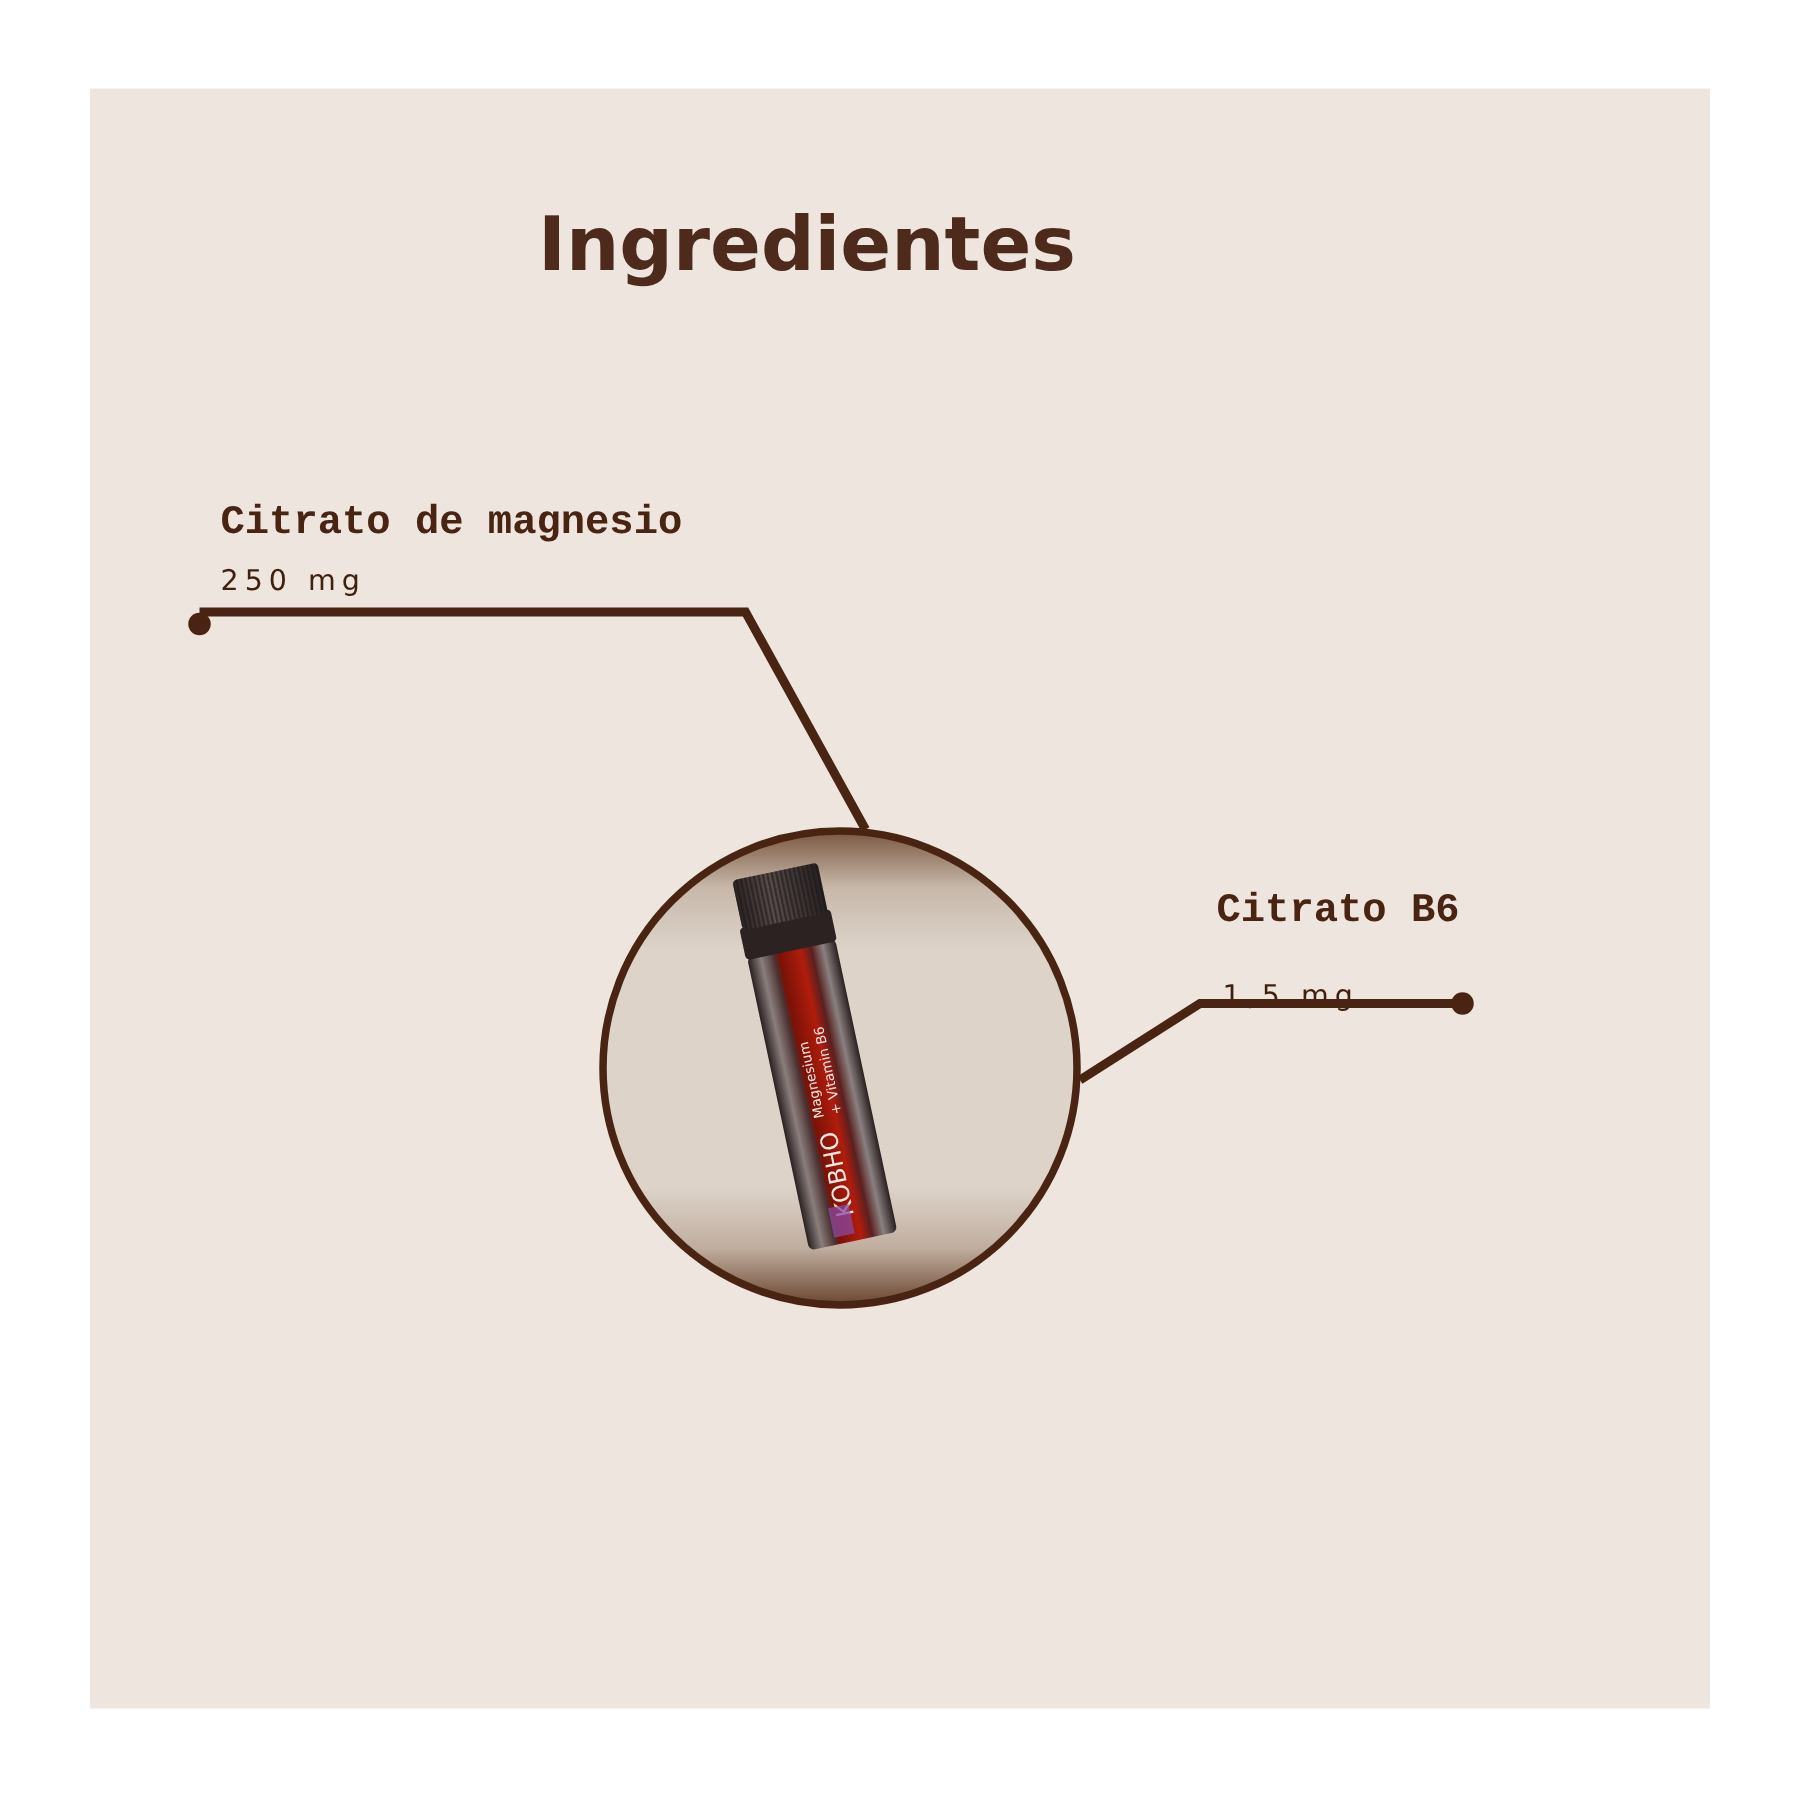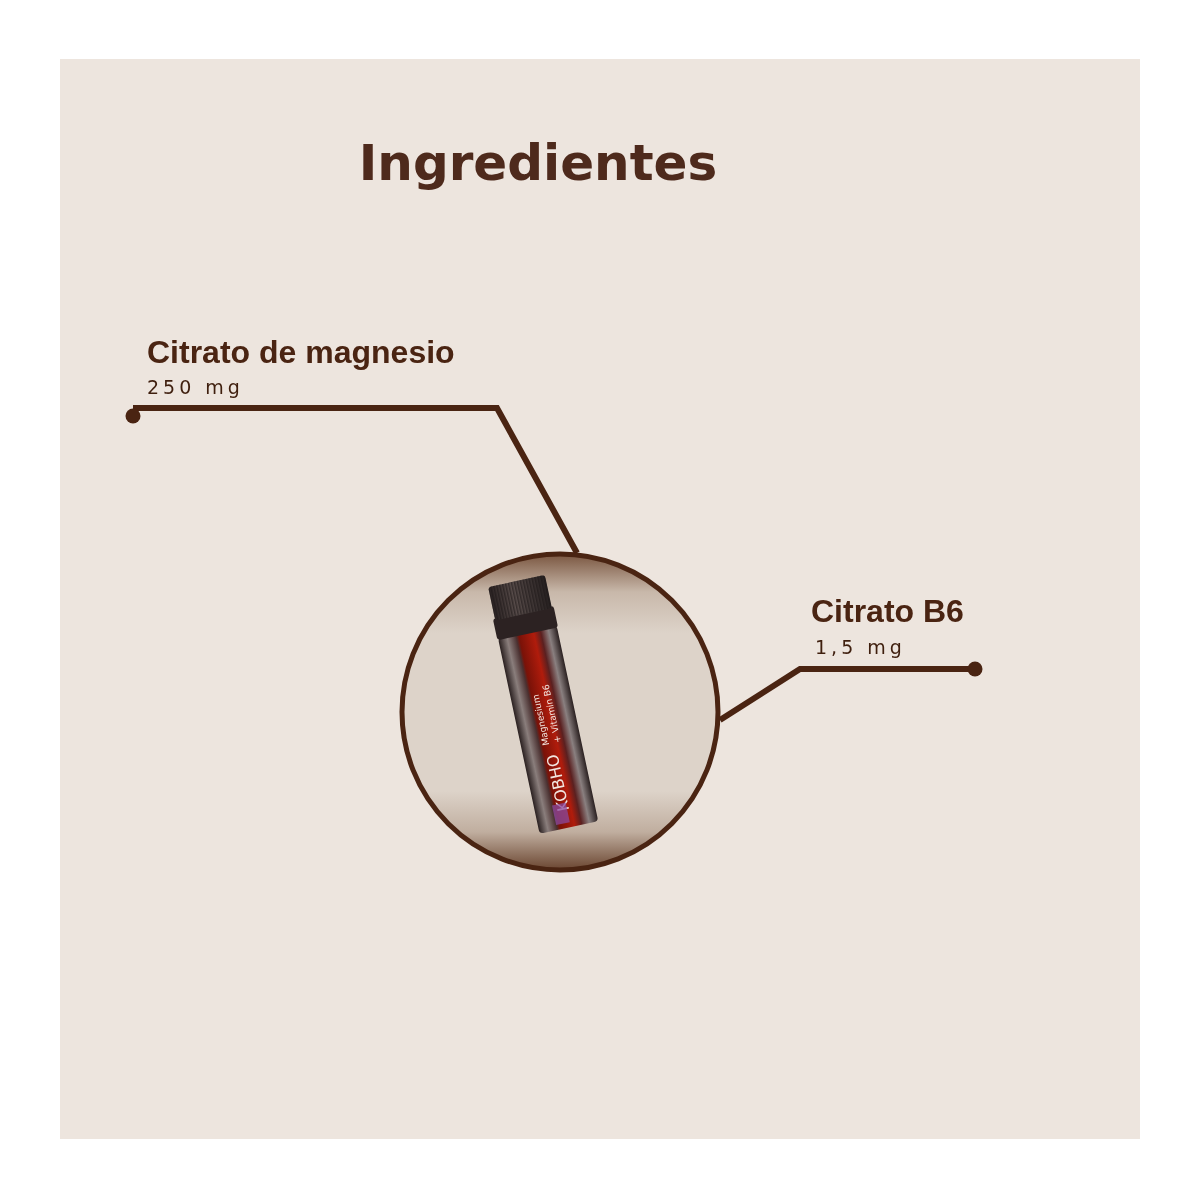--- a/index.html
+++ b/index.html
@@ -1,34 +1,34 @@
 <!DOCTYPE html>
 <html><head>
   <meta charset="utf-8">
   <style>
     html, body { margin: 0; padding: 0; background: #ffffff; }
     body { width: 1200px; height: 1200px; position: relative; overflow: hidden; font-family: "DejaVu Sans", sans-serif; }
     .panel { position: absolute; left: 60px; top: 59px; width: 1080px; height: 1080px; background: #ede5de; }
     .title { position: absolute; left: 0; top: 108px; width: 1076px; text-align: center; font-family: "DejaVu Sans", sans-serif; font-weight: bold; font-size: 50px; color: #4e2a1c; letter-spacing: 0px; margin-top: 26px; }
-    .ing-name { position: absolute; font-family: Liberation Sans, sans-serif; font-weight: bold; font-size: 32px; color: #4a2412; white-space: nowrap; }
+    .ing-name { position: absolute; font-family: Liberation Mono, monospace; font-weight: bold; font-size: 27px; color: #4a2412; white-space: nowrap; }
     .ing-amount { position: absolute; font-family: "DejaVu Sans", sans-serif; font-size: 19px; color: #3f1f0e; letter-spacing: 4px; white-space: nowrap; }
     svg.overlay { position: absolute; left: 0; top: 0; }
   </style>
 </head>
 <body>
 
 <div class="panel"></div>
 
 <div class="title">Ingredientes</div>
 
 <div class="ing-name" style="left:147px; top:334px;">Citrato de magnesio</div>
 <div class="ing-amount" style="left:147px; top:376px;">250 mg</div>
 
 <div class="ing-name" style="left:811px; top:593px;">Citrato B6</div>
-<div class="ing-amount" style="left:815px; top:636px;">1,5 mg</div>
+<div class="ing-amount" style="left:815px; top:653px;">1,5 mg</div>
 
 <svg class="overlay" width="1200" height="1200" viewBox="0 0 1200 1200">
   <defs>
     <radialGradient id="circleGrad" cx="50%" cy="50%" r="50%">
       <stop offset="0%" stop-color="#ddd3c9"></stop>
       <stop offset="70%" stop-color="#d9cfc4"></stop>
       <stop offset="90%" stop-color="#b09a89"></stop>
       <stop offset="100%" stop-color="#6e4a35"></stop>
     </radialGradient>
     <linearGradient id="circleVert" x1="0" y1="0" x2="0" y2="1">

